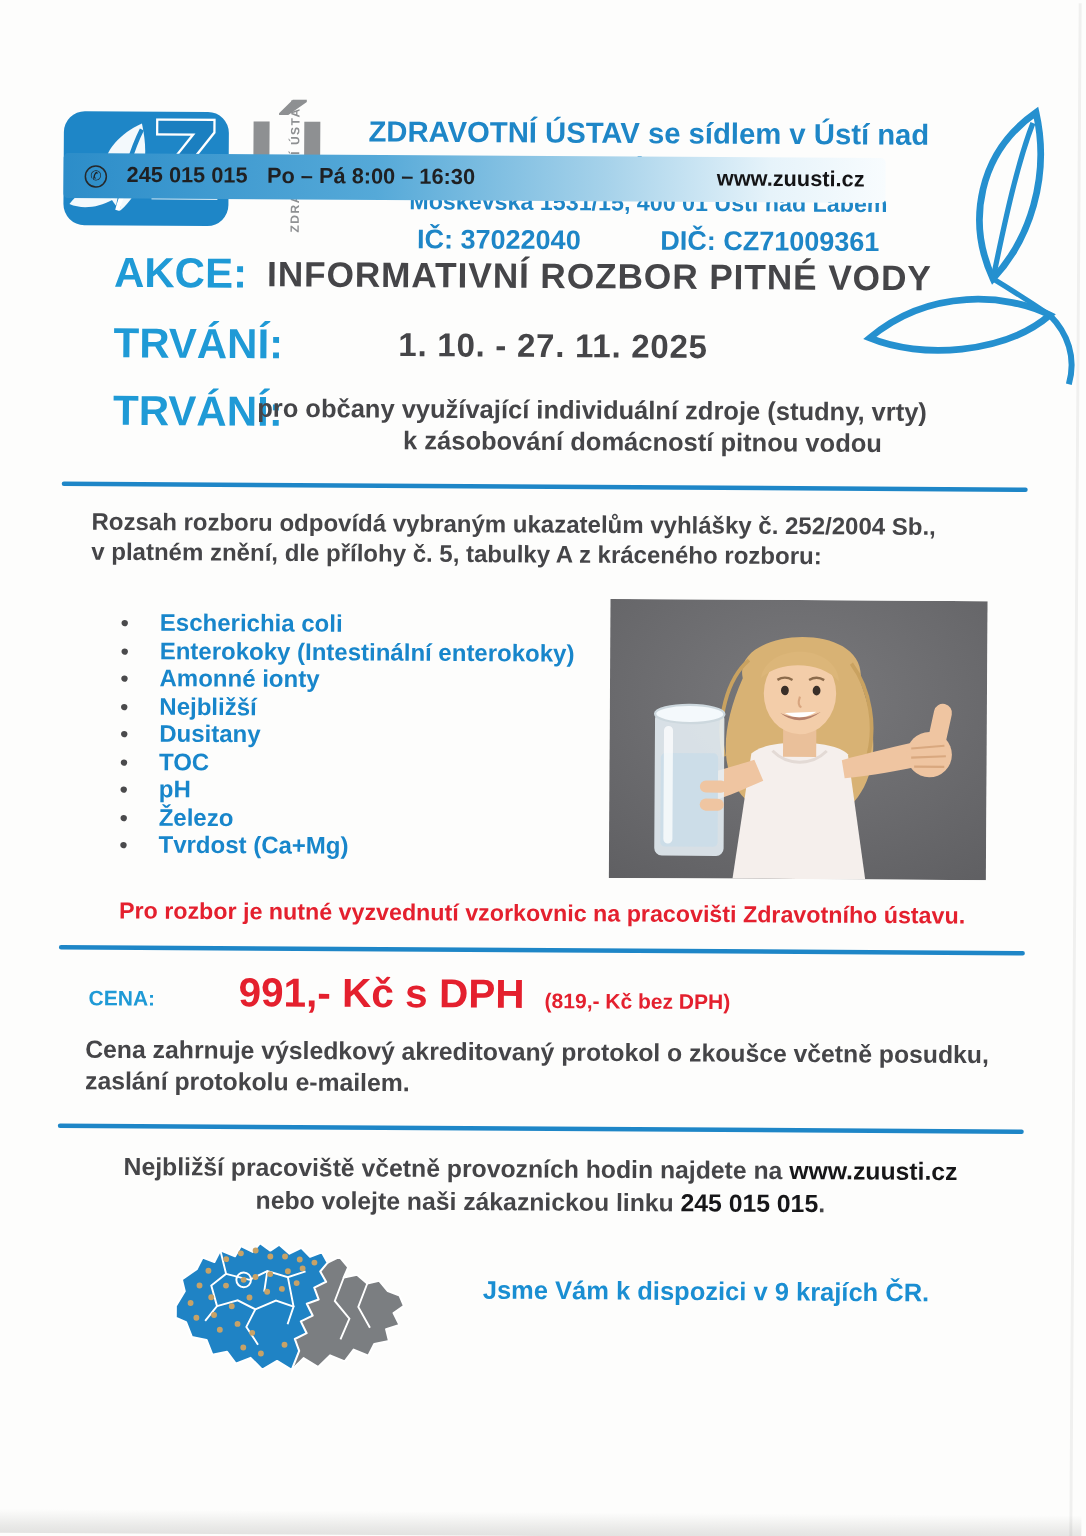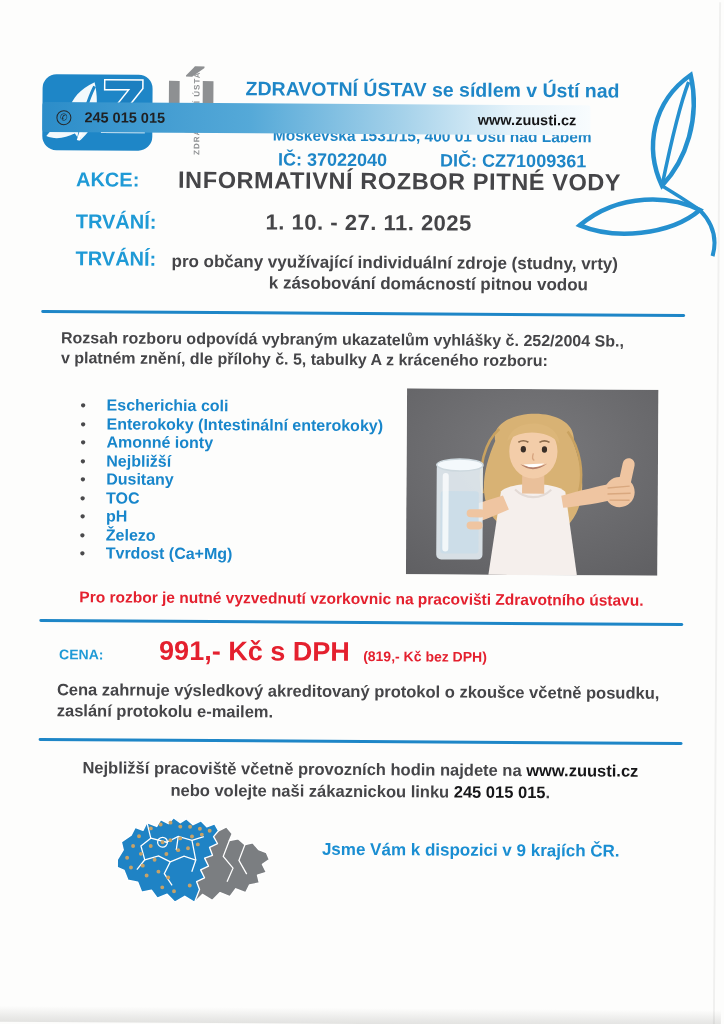--- a/index.html
+++ b/index.html
@@ -35,21 +35,21 @@
   .mail-icon{font-size:15px;margin-right:4px}
   .bar-email{margin-left:26px}
   .bar-web{margin-left:auto;color:#141416}
 
   
   .leaf-deco{position:absolute;right:-4px;top:58px;width:158px;height:205px}
 
   
   .promo{margin:34px 40px 0 74px}
   .row{display:grid;grid-template-columns:96px 1fr;align-items:center}
-  .row-label{color:var(--label);font-size:20px}
+  .row-label{color:var(--label);font-size:28px}
   .akce-value{font-size:23.5px;letter-spacing:.6px;color:#454548;padding-left:6px}
   .trvani-row{margin-top:15px}
   .trvani-value{font-size:22px;text-align:center;padding-right:120px;letter-spacing:.5px}
   .urceno-row{margin-top:13px;align-items:flex-start}
   .urceno-value{font-size:17px;line-height:21px;padding-top:3px}
   .urceno-value .line2{text-align:center}
 
   .divider{height:3px;background:var(--blue);border-radius:2px;margin:18px 40px 0 40px}
 
   
@@ -105,20 +105,21 @@
       <div class="org-address">Moskevská 1531/15, 400 01 Ústí nad Labem</div>
       <div class="org-ids">
         <span>IČ: 37022040</span><span>DIČ: CZ71009361</span>
       </div>
     </div>
   </div>
 
   <div class="contact-bar">
     <span class="phone-icon">✆</span>
     <span>245 015 015</span>
+    <span>Po – Pá 8:00 – 16:30</span>
     <span class="bar-web">www.zuusti.cz</span>
   </div>
 
   <div class="leaf-deco">
     <svg viewBox="0 0 158 205" width="158" height="205">
       <path d="M118 15 C80 42 72 88 90 126 C114 100 128 58 118 15 Z" fill="none" stroke="#2590cf" stroke-width="4.5"></path>
       <path d="M90 126 C98 86 106 48 116 22" fill="none" stroke="#2590cf" stroke-width="3.5"></path>
       <path d="M8 166 C48 132 100 136 128 150 C98 176 42 180 8 166 Z" fill="none" stroke="#2590cf" stroke-width="4.5"></path>
       <path d="M128 150 C116 142 100 132 90 126" fill="none" stroke="#2590cf" stroke-width="3.5"></path>
       <path d="M128 150 C140 162 146 178 141 196" fill="none" stroke="#2590cf" stroke-width="4"></path>

